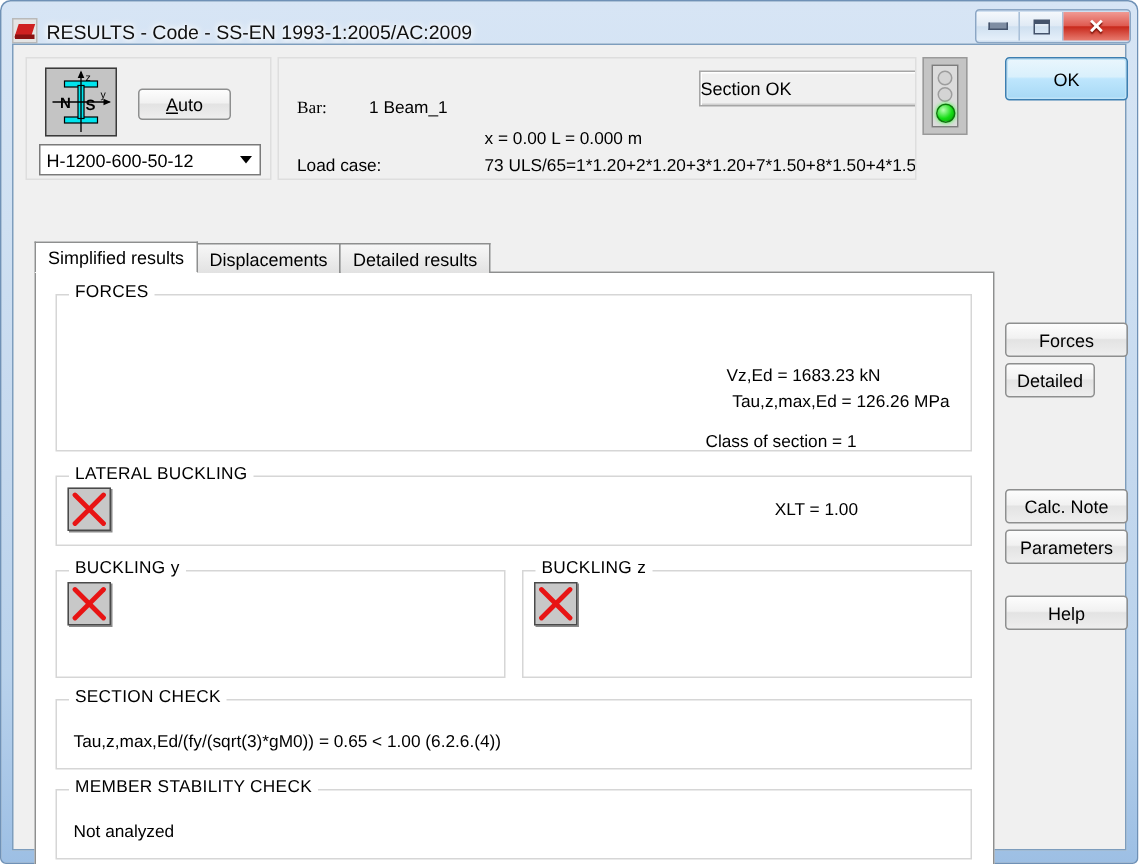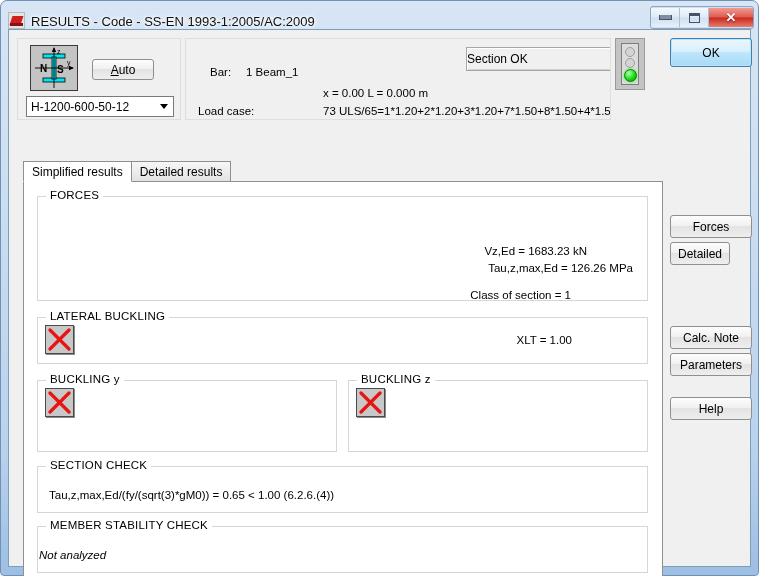--- a/index.html
+++ b/index.html
@@ -72,21 +72,21 @@
     position:absolute;top:-8px;left:8px;background:#ffffff;padding:0 4px;
     font-size:11.5px;color:#000;white-space:nowrap;letter-spacing:.2px;
   }
   .txt{position:absolute;font-size:11.5px;color:#000;white-space:nowrap;}
   .xbox{
     width:29px;height:29px;background:#c8c8c8;border:1px solid #4a4a4a;
     box-sizing:border-box;position:relative;box-shadow:1px 1px 0 #8a8a8a;
   }
   .xbox svg{position:absolute;left:2px;top:2px;}
   
-  .tabstrip{position:absolute;left:14px;top:131px;height:21px;display:flex;z-index:3;}
+  .tabstrip{position:absolute;left:14px;top:131px;height:21px;display:flex;align-items:flex-end;z-index:3;}
   .tab{
     font-size:12px;color:#000;padding:3px 8px 3px 8px;box-sizing:border-box;height:20px;
     border:1px solid #8e8f8f;border-bottom:none;background:linear-gradient(to bottom,#f7f7f7,#e2e2e2);
     margin-right:-1px;cursor:default;user-select:none;display:flex;align-items:center;
   }
   .tab.active{
     background:#ffffff;height:21px;border-bottom:1px solid #ffffff;position:relative;z-index:4;
   }
   .tabpage{
     position:absolute;left:14px;top:151px;width:640px;height:399px;
@@ -165,21 +165,21 @@
       </div>
 
       <div class="combo" style="left:8px;top:57px;width:148px;height:21px;">
         <span>H-1200-600-50-12</span>
         <span class="arrow"></span>
       </div>
     </div>
 
     <div class="panel clipbox" style="position:absolute;left:176px;top:8px;width:426px;height:82px;">
 
-      <span class="txt" style="left:24px;top:27px;">Bar:</span>
+      <span class="txt" style="left:12px;top:27px;font-family:Liberation Serif, serif;">Bar:</span>
       <span class="txt" style="left:60px;top:27px;">1  Beam_1</span>
 
       <span class="txt" style="left:137px;top:48px;">x = 0.00 L = 0.000 m</span>
 
       <span class="txt" style="left:12px;top:66px;">Load case:</span>
       <span class="txt" style="left:137px;top:66px;">73 ULS/65=1*1.20+2*1.20+3*1.20+7*1.50+8*1.50+4*1.50+5*1.50+6*</span>
 
       <div class="sectionok" style="left:280px;top:8px;width:152px;height:24px;">
         <span>Section OK</span>
       </div>
@@ -189,20 +189,23 @@
       <div class="ledwell">
         <span class="led"></span>
         <span class="led"></span>
         <span class="led on"></span>
       </div>
     </div>
 
     <div class="tabstrip">
       <div class="tab active">
         <span>Simplified results</span>
+      </div>
+      <div class="tab">
+        <span>Displacements</span>
       </div>
       <div class="tab">
         <span>Detailed results</span>
       </div>
     </div>
 
     <div class="tabpage">
 
       <div class="group" style="left:13px;top:14px;width:611px;height:105px;">
         <span class="glabel">FORCES</span>
@@ -242,21 +245,21 @@
         </span>
       </div>
 
       <div class="group" style="left:13px;top:284px;width:611px;height:47px;">
         <span class="glabel">SECTION CHECK</span>
         <span class="txt" style="left:11px;top:22px;">Tau,z,max,Ed/(fy/(sqrt(3)*gM0)) = 0.65 &lt; 1.00   (6.2.6.(4))</span>
       </div>
 
       <div class="group" style="left:13px;top:344px;width:611px;height:47px;">
         <span class="glabel">MEMBER STABILITY CHECK</span>
-        <span class="txt" style="left:1px;top:22px;font-style:italic;">Not analyzed</span>
+        <span class="txt" style="left:11px;top:22px;">Not analyzed</span>
       </div>
 
     </div>
 
     <div class="btn focused" style="position:absolute;left:661px;top:8px;width:82px;height:29px;">
       <span>OK</span>
     </div>
 
 
     <div class="btn" style="position:absolute;left:661px;top:185px;width:82px;height:23px;">

